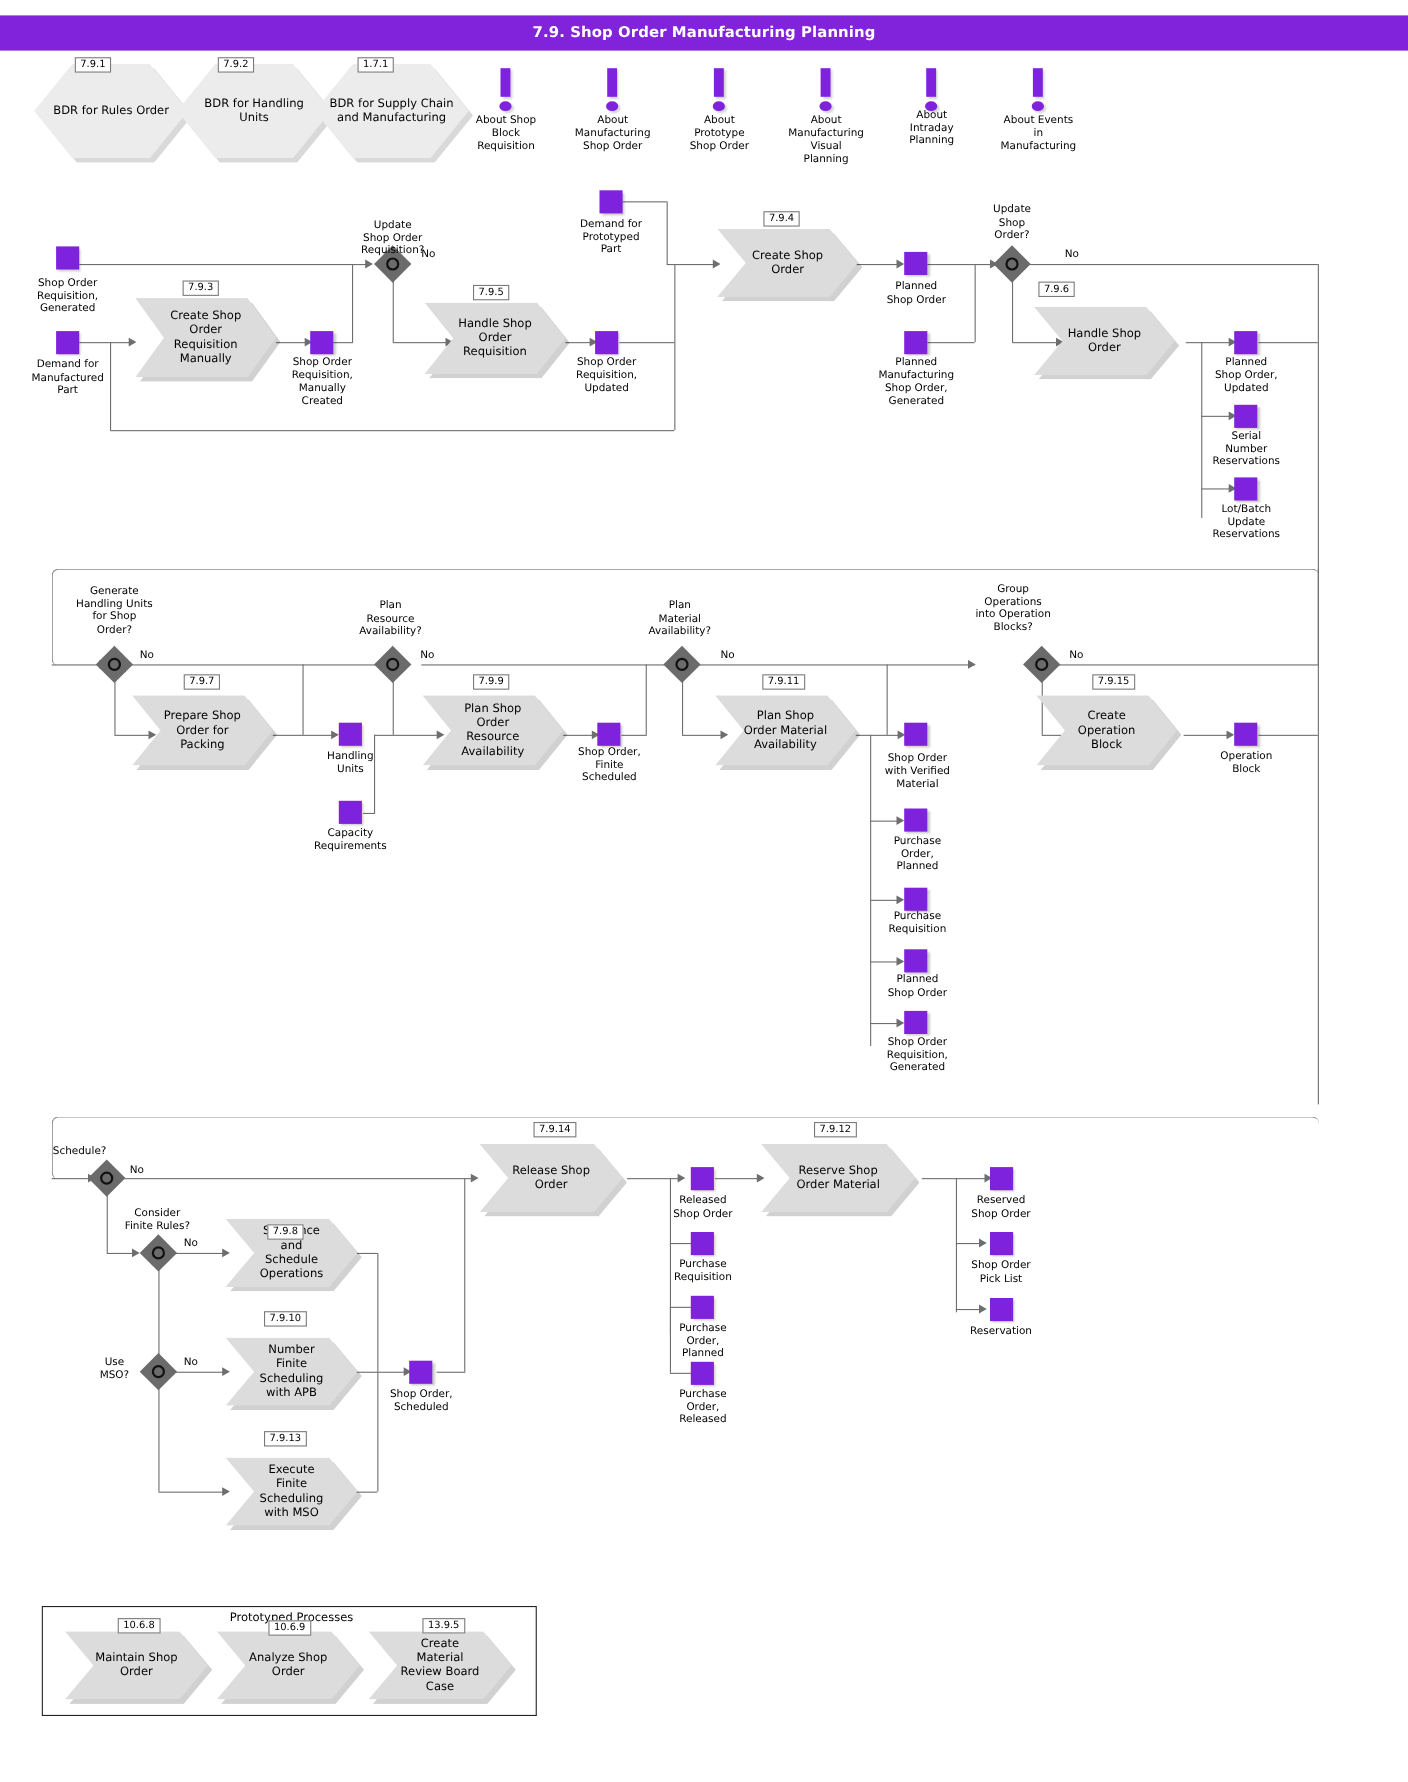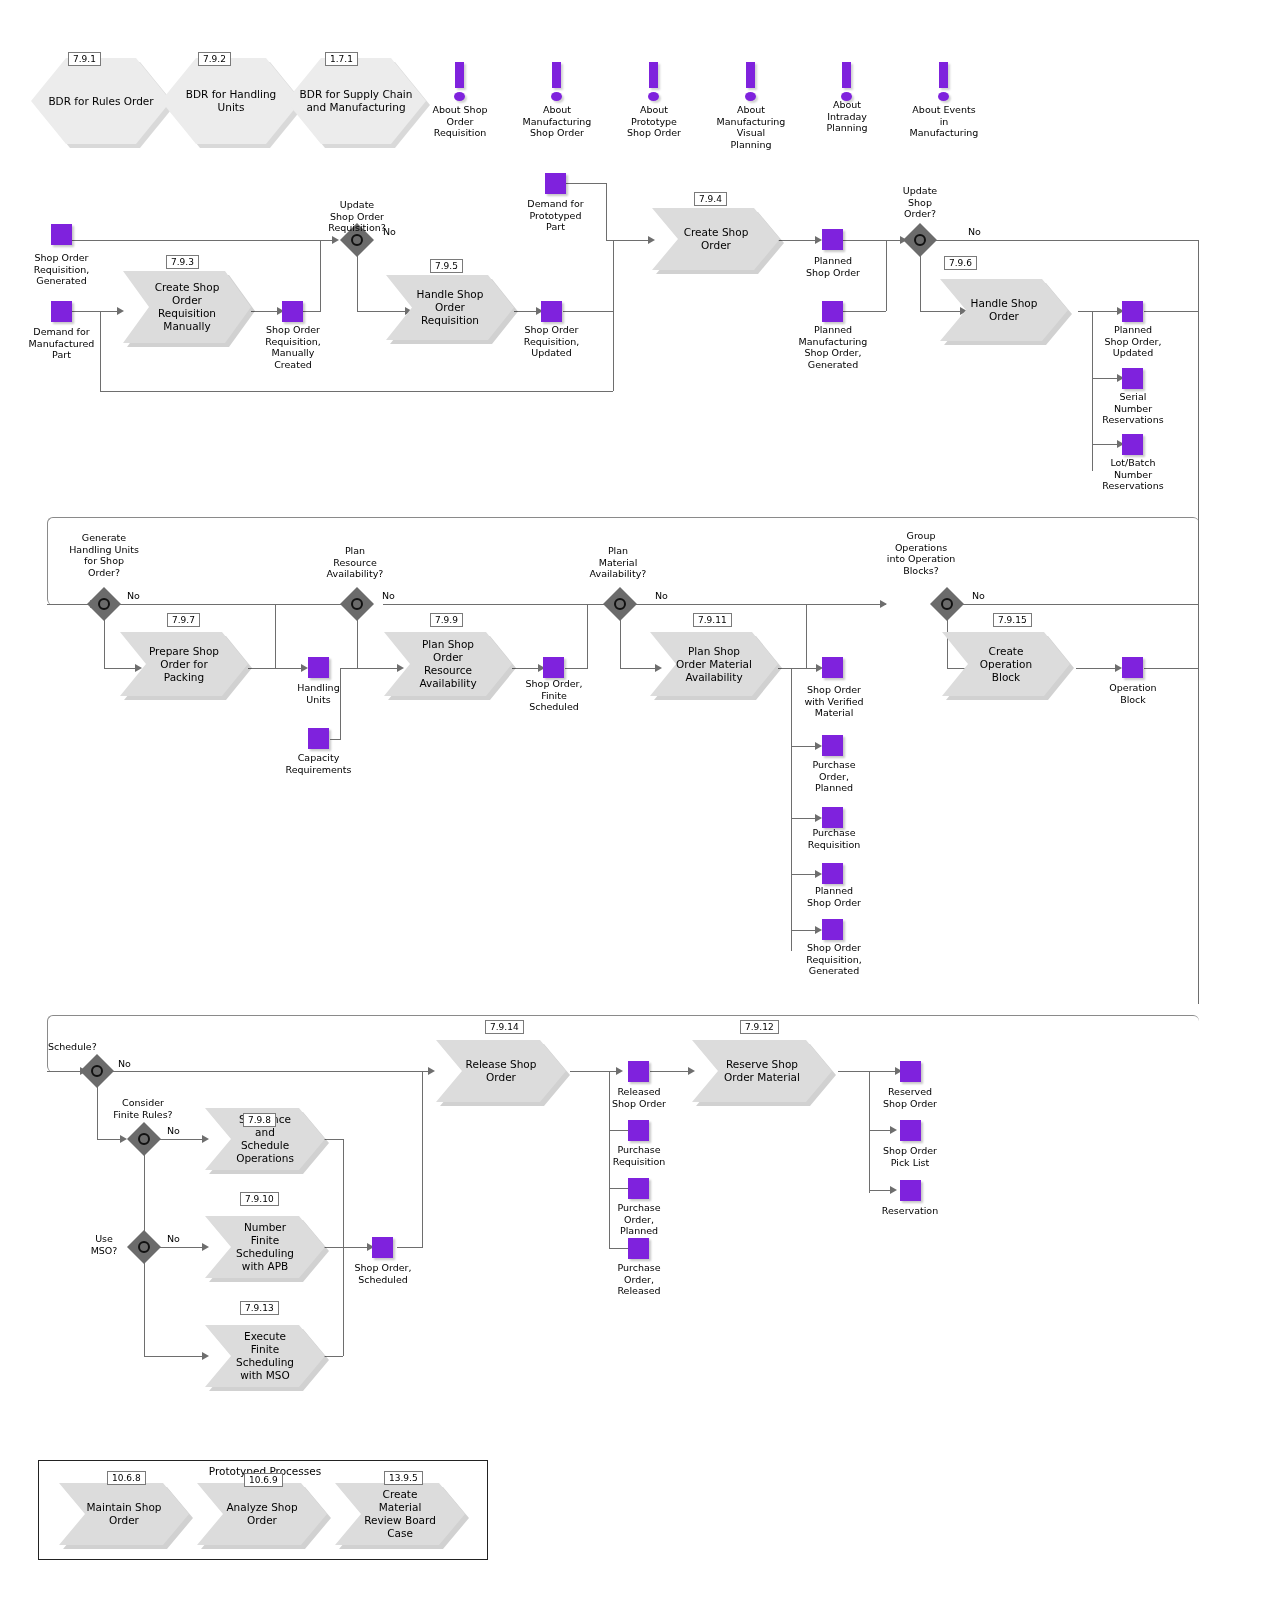--- a/index.html
+++ b/index.html
@@ -182,20 +182,23 @@
     font-size:10.5px;
     text-align:center;
     color:#000;
   }
 </style>
 </head>
 <body>
 
 <div id="canvas">
 
+  <div class="titlebar">
+    <div class="t">7.9. Shop Order Manufacturing Planning</div>
+  </div>
 
   <div class="node">
     <div class="hexshadow" style="left:35px;top:62px;width:140px;height:86px;"></div>
     <div class="hex" style="left:31px;top:58px;width:140px;height:86px;">
       <span>BDR for Rules Order</span>
     </div>
     <div class="idbadge" style="left:68px;top:52px;">7.9.1</div>
   </div>
 
   <div class="node">
@@ -215,21 +218,21 @@
 Manufacturing</span>
     </div>
     <div class="idbadge" style="left:325px;top:52px;">1.7.1</div>
   </div>
 
   <div class="evt" style="left:446px;top:62px;width:28px;height:40px;">
     <div class="bar"></div>
     <div class="dot"></div>
   </div>
   <div class="evtlabel" style="left:410px;top:104px;width:100px;">About Shop
-Order
+Block
 Requisition</div>
 
   <div class="evt" style="left:543px;top:62px;width:28px;height:40px;">
     <div class="bar"></div>
     <div class="dot"></div>
   </div>
   <div class="evtlabel" style="left:507px;top:104px;width:100px;">About
 Manufacturing
 Shop Order</div>
 
@@ -429,21 +432,21 @@
 Shop Order,
 Updated</div>
 
   <div class="dataobj" style="left:1122px;top:368px;"></div>
   <div class="objlabel" style="left:1083px;top:391px;width:100px;">Serial
 Number
 Reservations</div>
 
   <div class="dataobj" style="left:1122px;top:434px;"></div>
   <div class="objlabel" style="left:1083px;top:457px;width:100px;">Lot/Batch
-Number
+Update
 Reservations</div>
 
   <div class="lineh" style="left:115px;top:604px;width:255px;"></div>
   <div class="arrowR" style="left:365px;top:600px;"></div>
 
   <div class="linev" style="left:104px;top:616px;height:52px;"></div>
   <div class="lineh" style="left:104px;top:668px;width:36px;"></div>
   <div class="arrowR" style="left:135px;top:664px;"></div>
 
   <div class="lineh" style="left:248px;top:668px;width:58px;"></div>

